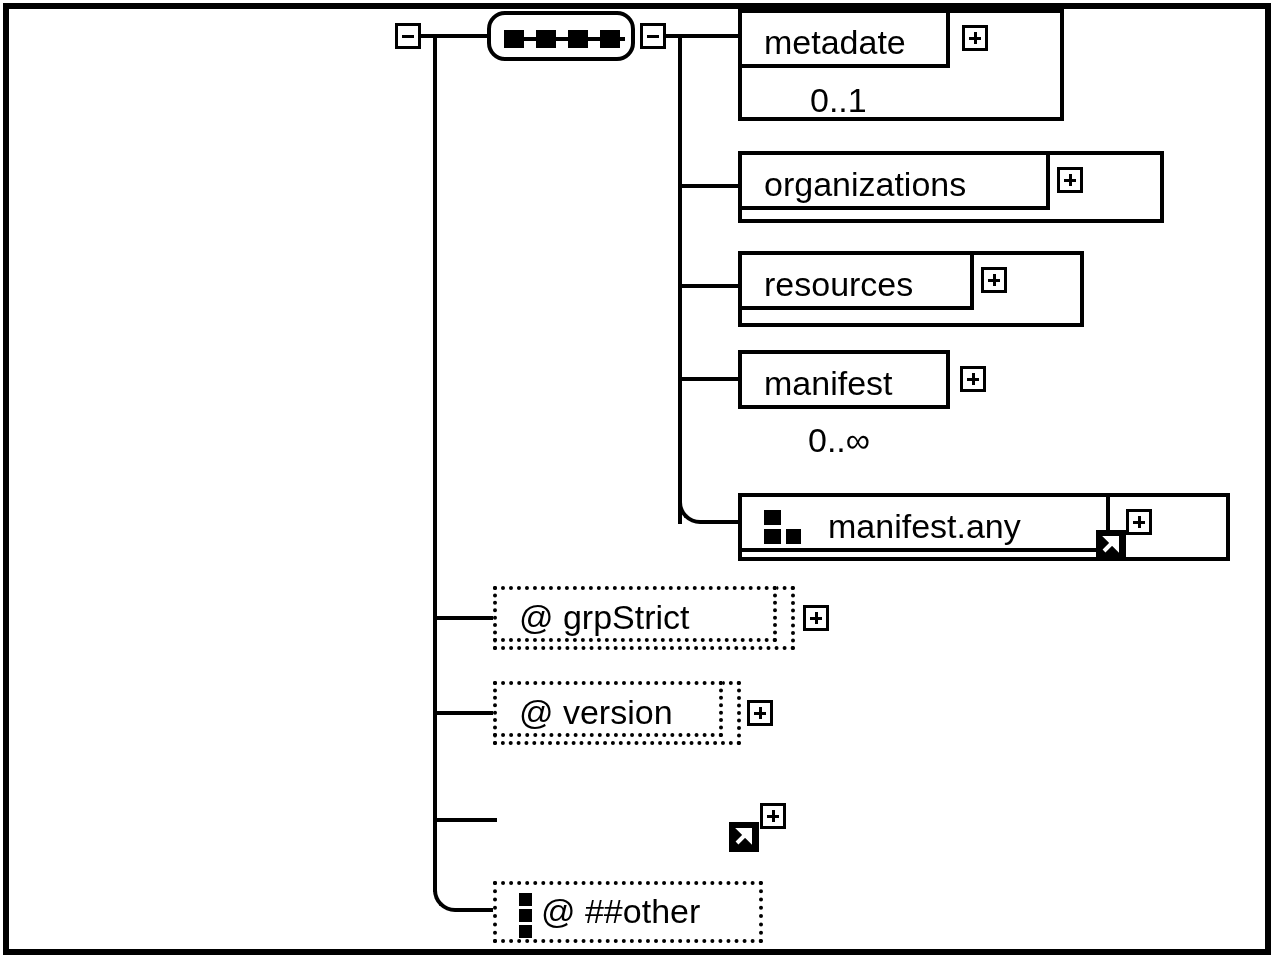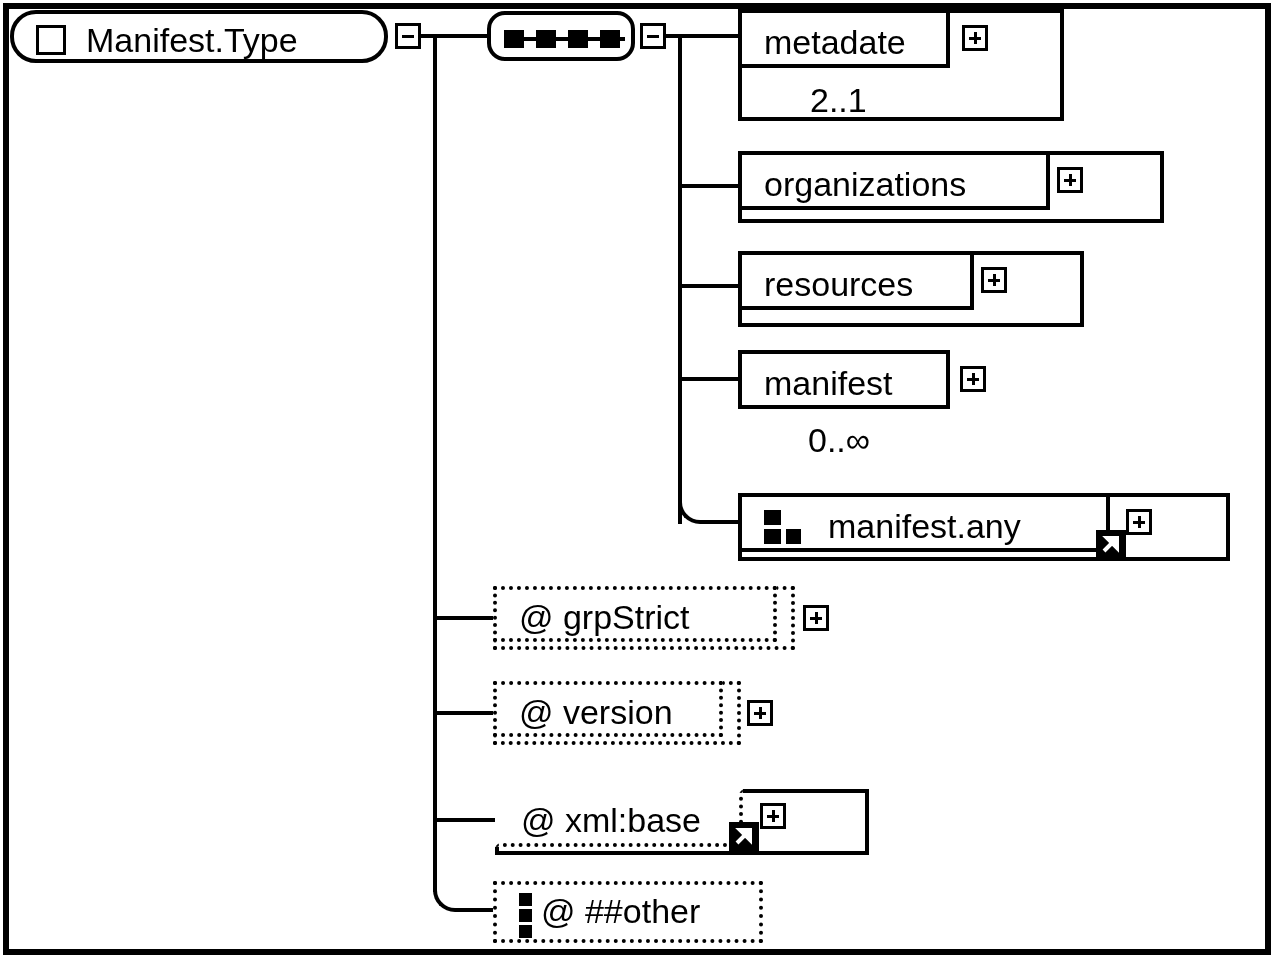--- a/index.html
+++ b/index.html
@@ -163,24 +163,20 @@
   .ref-arrow svg {
     display: block;
   }
 </style>
 </head>
 <body>
 
 <div id="canvas">
   <div class="frame"></div>
 
-  <div class="root-node" style="left:10px; top:10px; width:378px; height:53px;">
-    <div class="root-sq" style="left:22px; top:11px; width:30px; height:30px;"></div>
-    <span class="label elem-label" style="left:72px; top:9px;">Manifest.Type</span>
-  </div>
 
   <div class="expander" style="left:395px; top:23px; width:26px; height:26px;">
     <span class="h"></span>
   </div>
 
   <div class="ln-h" style="left:420px; top:34px; width:68px;"></div>
 
   <div class="seq-node" style="left:487px; top:11px; width:148px; height:50px;">
     <div class="seq-bar" style="left:14px; top:22px; width:120px; height:4px;"></div>
     <div class="seq-sq" style="left:13px; top:15px; width:20px; height:18px;"></div>
@@ -201,21 +197,21 @@
 
   <div class="ln-h" style="left:678px; top:184px; width:62px;"></div>
   <div class="ln-h" style="left:678px; top:284px; width:62px;"></div>
   <div class="ln-h" style="left:678px; top:377px; width:62px;"></div>
   <div class="ln-h" style="left:720px; top:520px; width:22px;"></div>
 
   <div class="node solid-box" style="left:738px; top:9px; width:326px; height:112px;">
     <div class="node solid-box" style="left:-4px; top:-4px; width:212px; height:59px;">
       <span class="label elem-label" style="left:22px; top:12px;">metadate</span>
     </div>
-    <span class="label card-label" style="left:68px; top:70px;">2..1</span>
+    <span class="label card-label" style="left:68px; top:70px;">0..1</span>
   </div>
   <div class="expander" style="left:962px; top:25px; width:26px; height:26px;">
     <span class="h"></span>
       <span class="v"></span>
   </div>
 
   <div class="node solid-box" style="left:738px; top:151px; width:426px; height:72px;">
     <div class="node solid-box" style="left:-4px; top:-4px; width:312px; height:59px;">
       <span class="label elem-label" style="left:22px; top:12px;">organizations</span>
     </div>
@@ -286,25 +282,20 @@
   <div class="node dotted-box" style="left:493px; top:681px; width:248px; height:64px;">
     <div class="node dotted-box" style="left:-4px; top:-4px; width:230px; height:56px;">
       <span class="label elem-label" style="left:22px; top:10px;">@ version</span>
     </div>
   </div>
   <div class="expander" style="left:747px; top:700px; width:26px; height:26px;">
     <span class="h"></span>
       <span class="v"></span>
   </div>
 
-  <div class="node solid-box" style="left:495px; top:789px; width:374px; height:66px;">
-    <div class="node dotted-box" style="left:-4px; top:-4px; width:248px; height:58px; border-top-color:transparent; border-left-color:transparent;">
-      <span class="label elem-label" style="left:22px; top:10px;">@ xml:base</span>
-    </div>
-  </div>
   <div class="ref-arrow" style="left:729px; top:822px; width:30px; height:30px;">
     <svg width="30" height="30" viewBox="0 0 30 30" aria-hidden="true">
       <path d="M8 21 L20 9 M11 8 L21 8 L21 18 Z" stroke="#ffffff" stroke-width="4" fill="#ffffff"></path>
     </svg>
   </div>
   <div class="expander" style="left:760px; top:803px; width:26px; height:26px;">
     <span class="h"></span>
       <span class="v"></span>
   </div>
 

